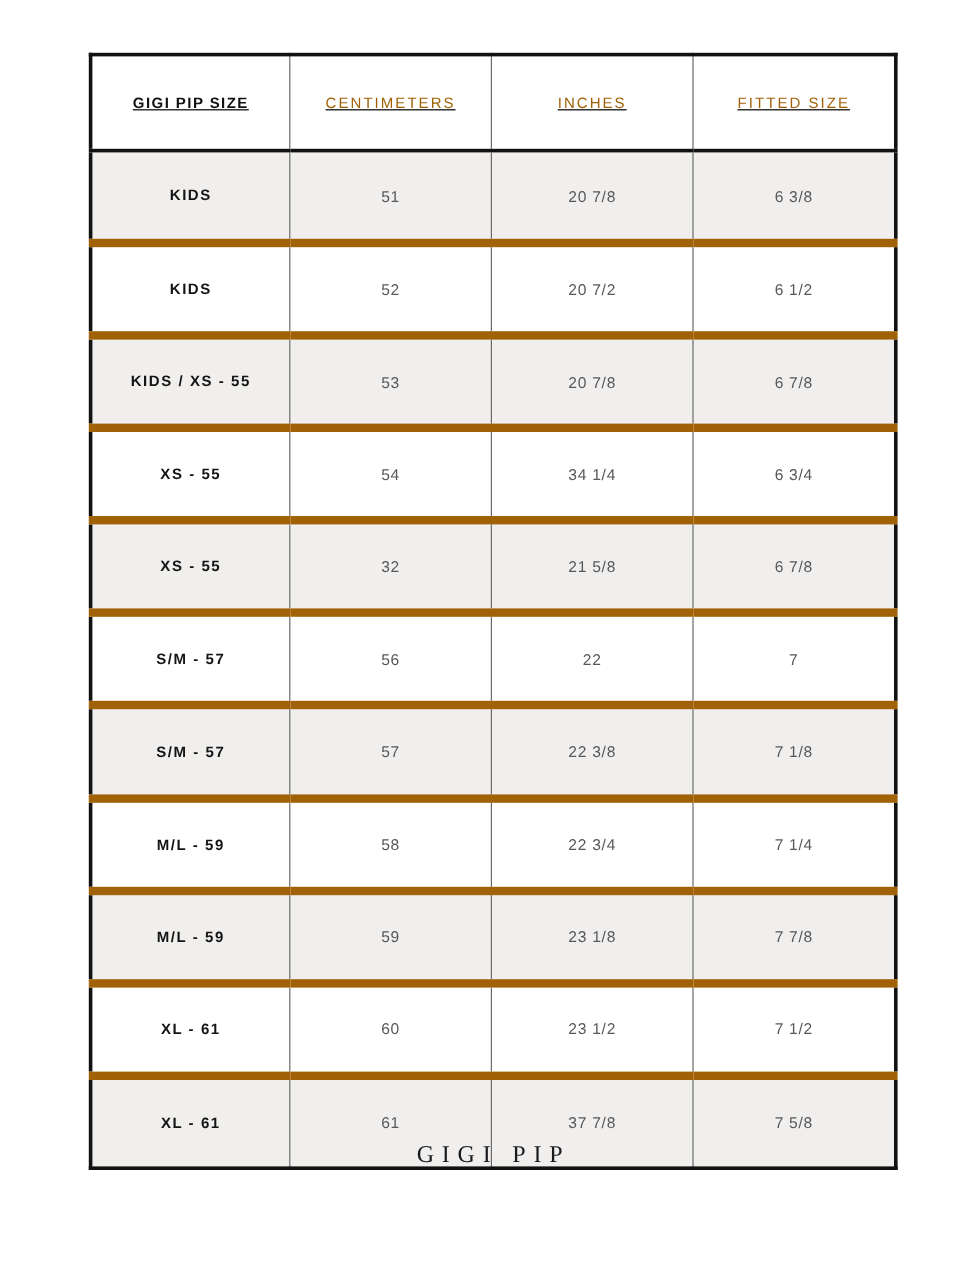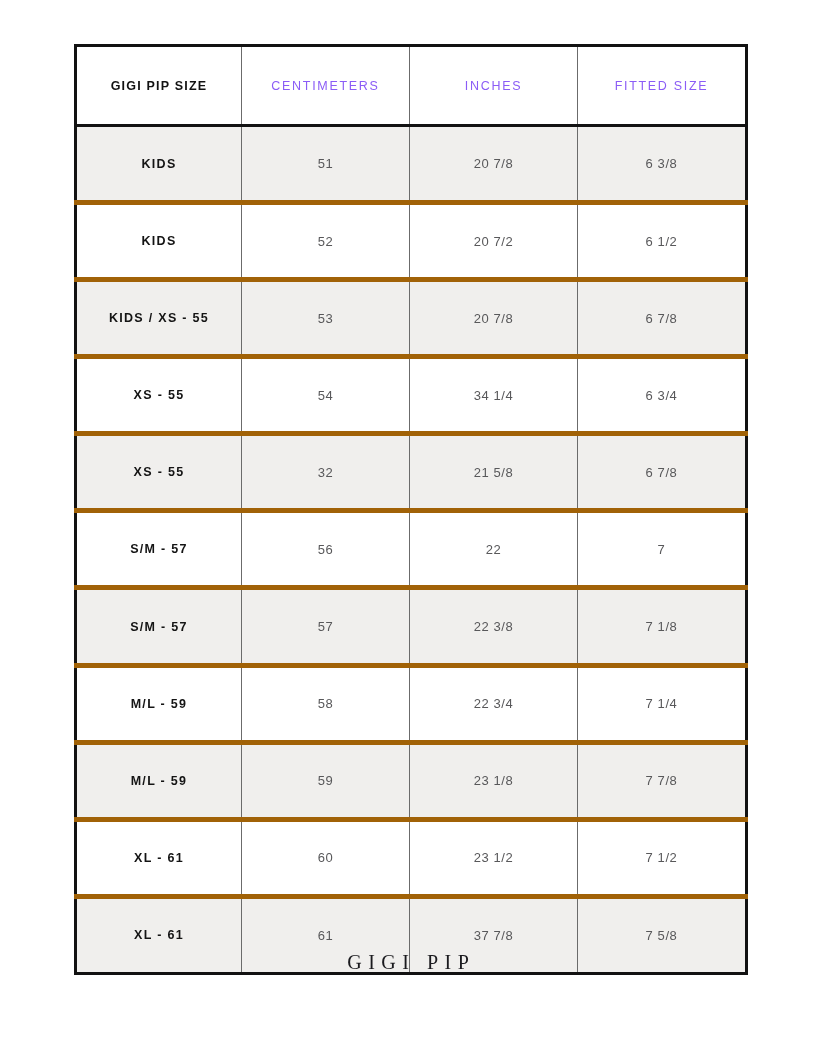--- a/index.html
+++ b/index.html
@@ -40,49 +40,49 @@
     border: 3px solid #121212;
     background: #ffffff;
   }
 
   table.size-table col.c1 { width: 166px; }
   table.size-table col.c2 { width: 168px; }
   table.size-table col.c3 { width: 168px; }
   table.size-table col.c4 { width: 169px; }
 
   
-  thead tr { height: 80px; }
+  thead tr { height: 80px; text-decoration: underline; }
 
   thead th {
     background: #ffffff;
     border-right: 1px solid #6b6b6b;
     border-bottom: 3px solid #121212;
     text-align: center;
     vertical-align: middle;
     padding: 0 6px;
     font-size: 12.5px;
     font-weight: 400;
-    color: #8b5cf6;
+    color: #a16207;
     letter-spacing: 1.7px;
     white-space: nowrap;
   }
   thead th:last-child { border-right: none; }
 
   thead th.col-size {
     font-weight: 700;
     letter-spacing: 1.2px;
     color: #121212;
   }
 
   
   tbody tr { height: 77.09px; }
 
   tbody td {
     border-right: 1px solid #6b6b6b;
-    border-bottom: 5px solid #a16207;
+    border-bottom: 7px solid #a16207;
     text-align: center;
     vertical-align: middle;
     padding: 0 6px;
     font-size: 13px;
     color: #58585a;
     letter-spacing: 0.6px;
     white-space: nowrap;
   }
   tbody td:last-child { border-right: none; }
   tbody tr:last-child td { border-bottom: none; }

